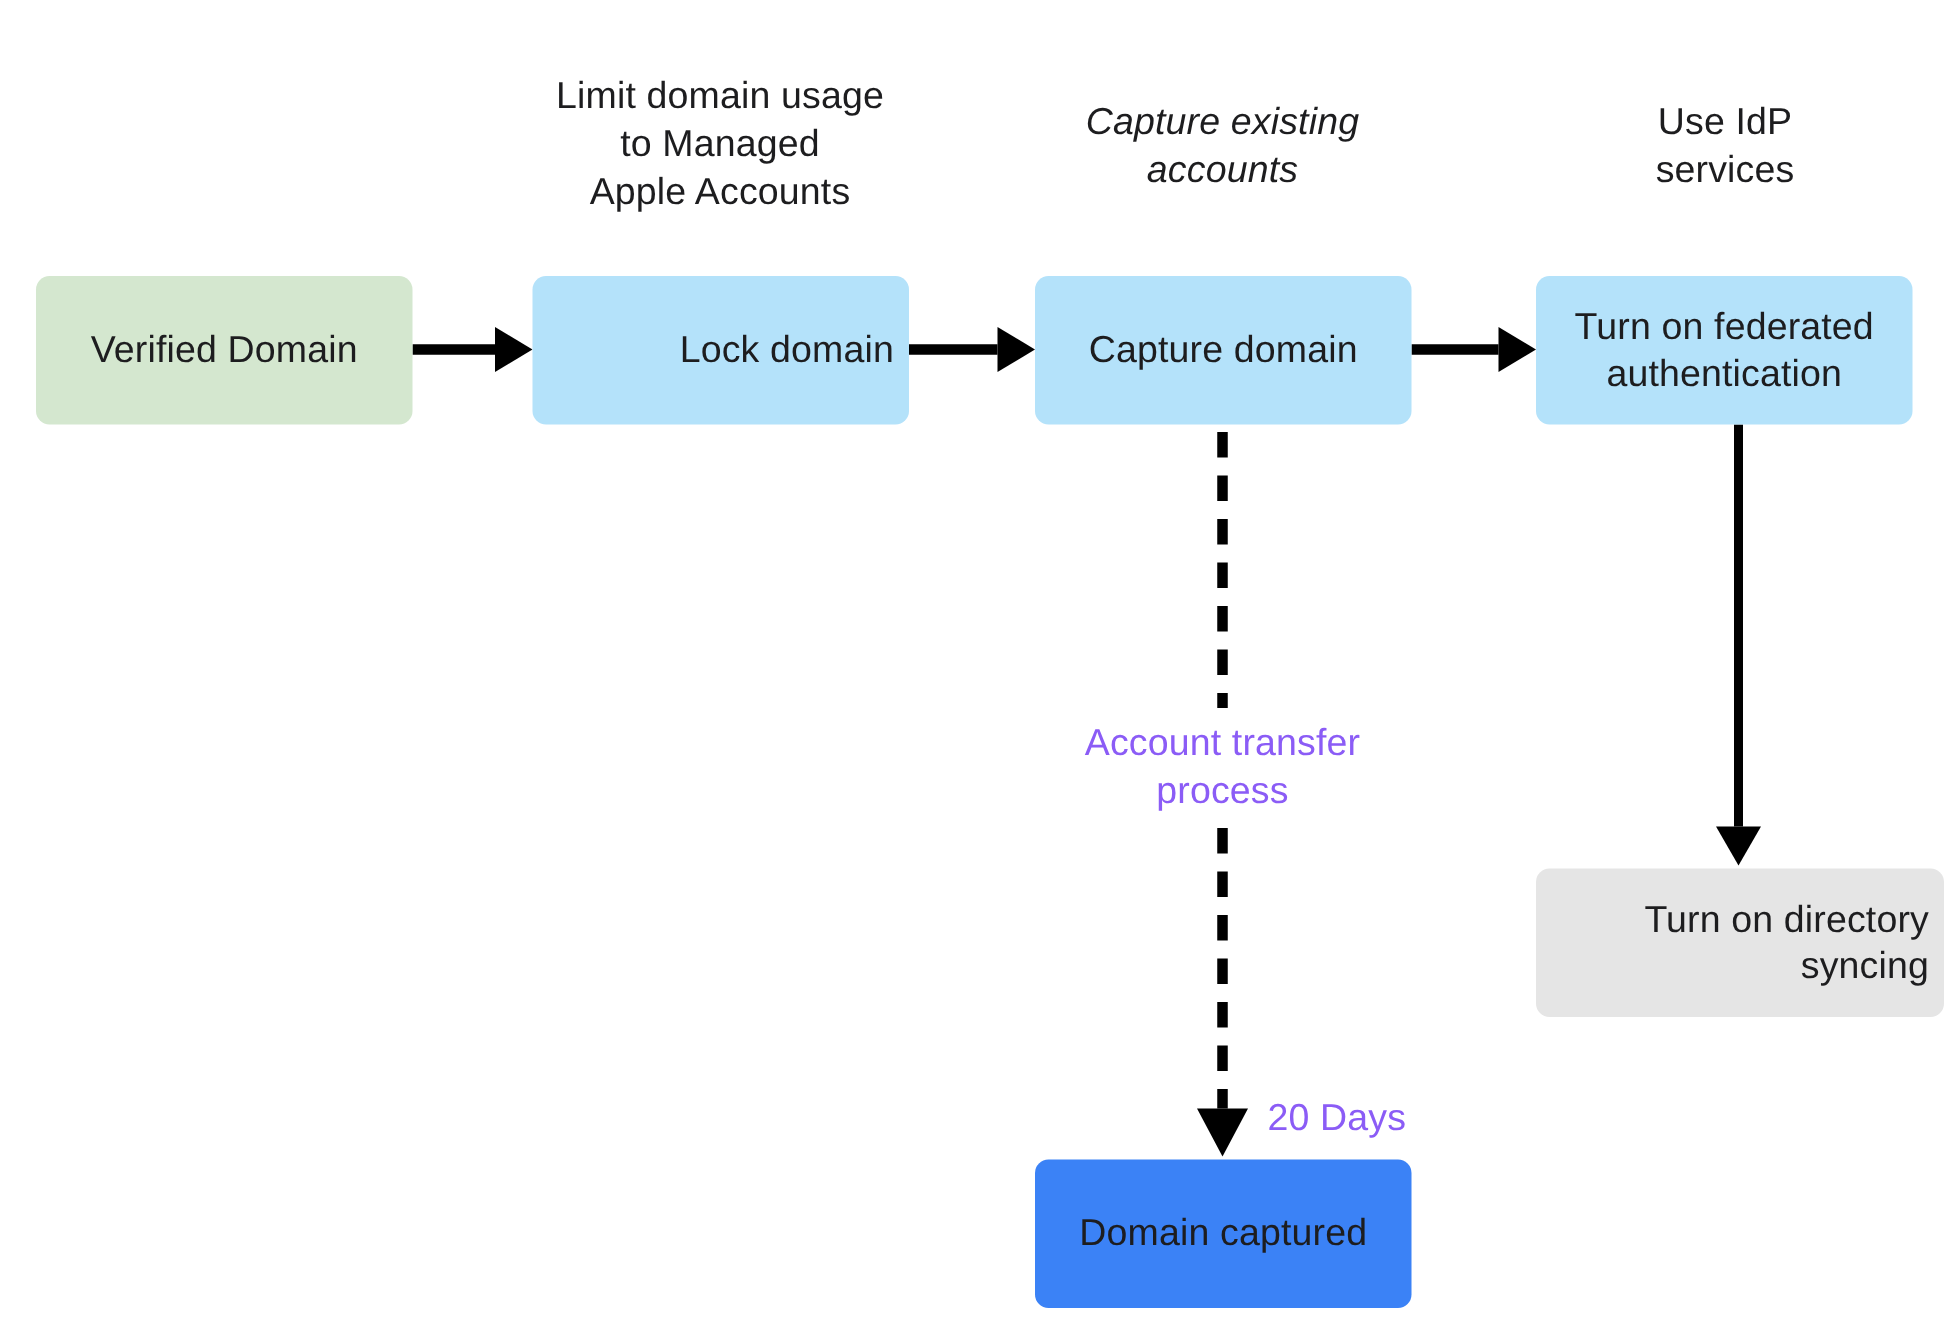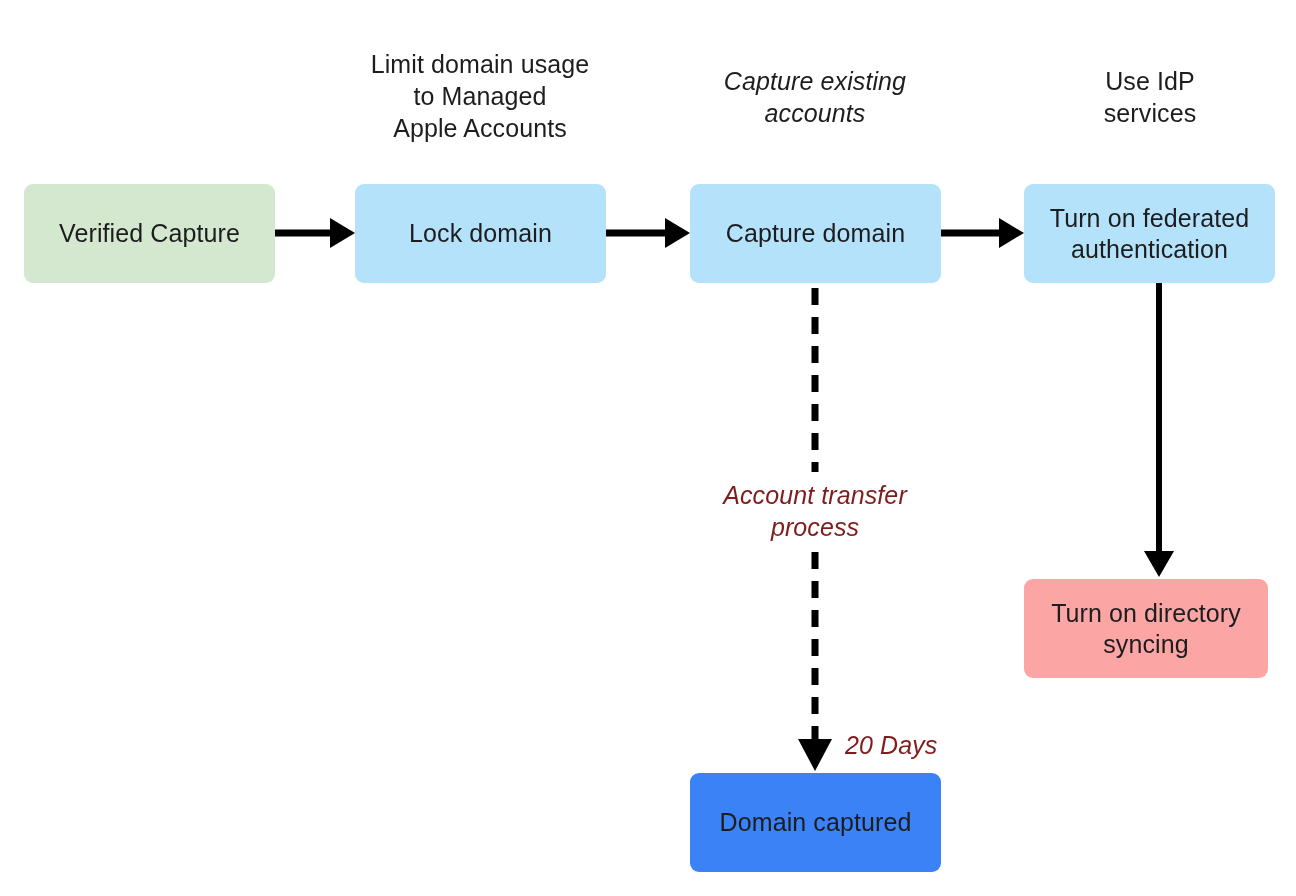--- a/index.html
+++ b/index.html
@@ -51,24 +51,23 @@
     letter-spacing: 0.1px;
     color: #1d1d1f;
     white-space: pre-line;
   }
   .edge-label {
     position: absolute;
     text-align: center;
     font-size: 25px;
     line-height: 1.28;
     letter-spacing: 0.1px;
-    color: #7f1d1d;
+    color: #8b5cf6;
     white-space: pre-line;
     background: #ffffff;
-    font-style: italic;
   }
 </style>
 </head>
 <body>
 
 <div id="diagram-canvas">
 
   <svg class="edge-layer" viewBox="0 0 1296 896" xmlns="http://www.w3.org/2000/svg">
 
     <g>
@@ -104,36 +103,36 @@
   <div class="caption" style="left:665px; top:48px; width:300px;font-style:italic;">Capture existing
 accounts</div>
   <div class="caption" style="left:1000px; top:48px; width:300px;">Use IdP
 services</div>
 
   <div class="edge-label" style="left:690px; top:462px; width:250px;">Account transfer
 process</div>
   <div class="edge-label" style="left:845px; top:712px; width:140px; text-align:left; background:transparent;">20 Days</div>
 
   <div class="node" style="left:24px; top:167px; width:251px; height:99px; background:#d4e7cf;">
-    <span>Verified Capture</span>
+    <span>Verified Domain</span>
   </div>
 
-  <div class="node" style="left:355px; top:167px; width:251px; height:99px; background:#b4e2fa;">
+  <div class="node" style="left:355px; top:167px; width:251px; height:99px; background:#b4e2fa;justify-content:flex-end;">
     <span>Lock domain</span>
   </div>
 
   <div class="node" style="left:690px; top:167px; width:251px; height:99px; background:#b4e2fa;">
     <span>Capture domain</span>
   </div>
 
   <div class="node" style="left:1024px; top:167px; width:251px; height:99px; background:#b4e2fa;">
     <span>Turn on federated authentication</span>
   </div>
 
-  <div class="node" style="left:1024px; top:562px; width:244px; height:99px; background:#fca5a5;">
+  <div class="node" style="left:1024px; top:562px; width:272px; height:99px; background:#e5e5e5;text-align:right;">
     <span>Turn on directory syncing</span>
   </div>
 
   <div class="node" style="left:690px; top:756px; width:251px; height:99px; background:#3b82f6;">
     <span>Domain captured</span>
   </div>
 
 </div>
 
 </body></html>

